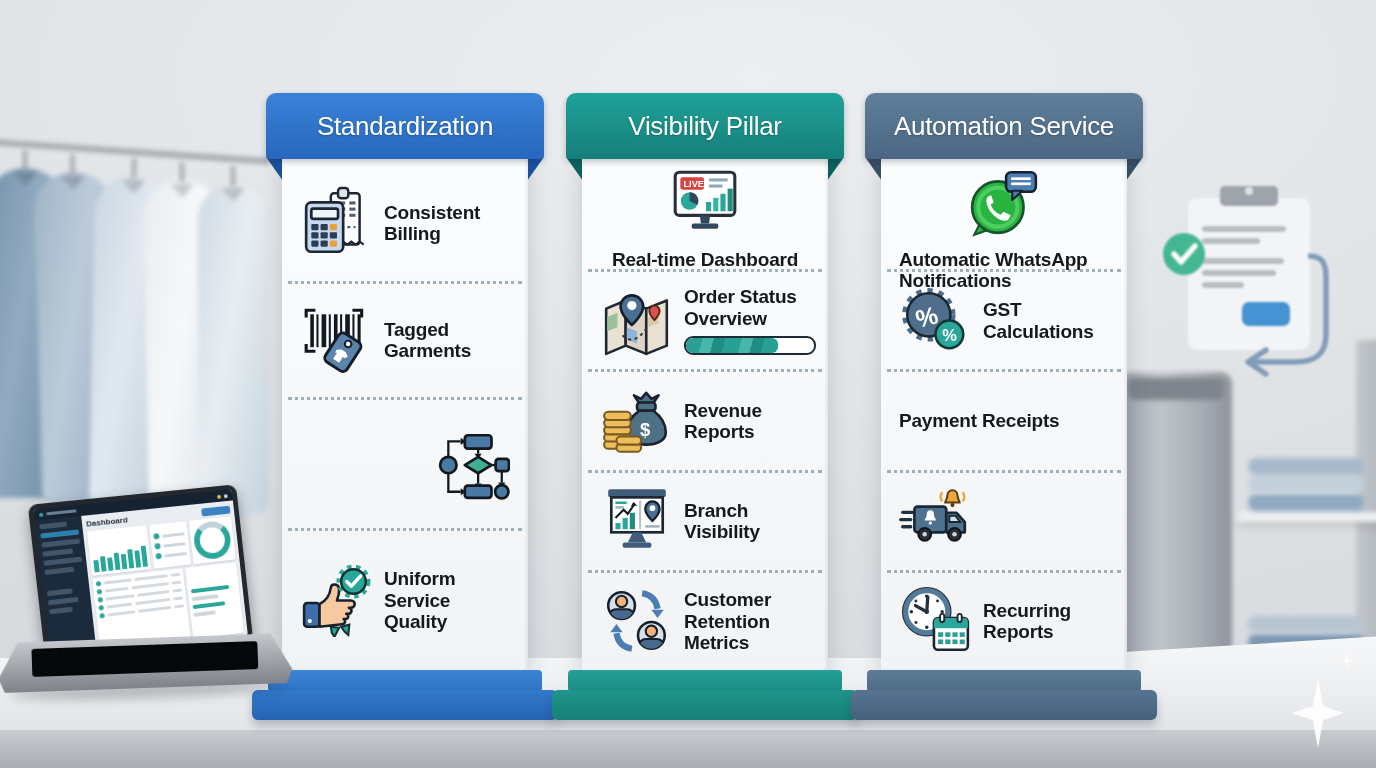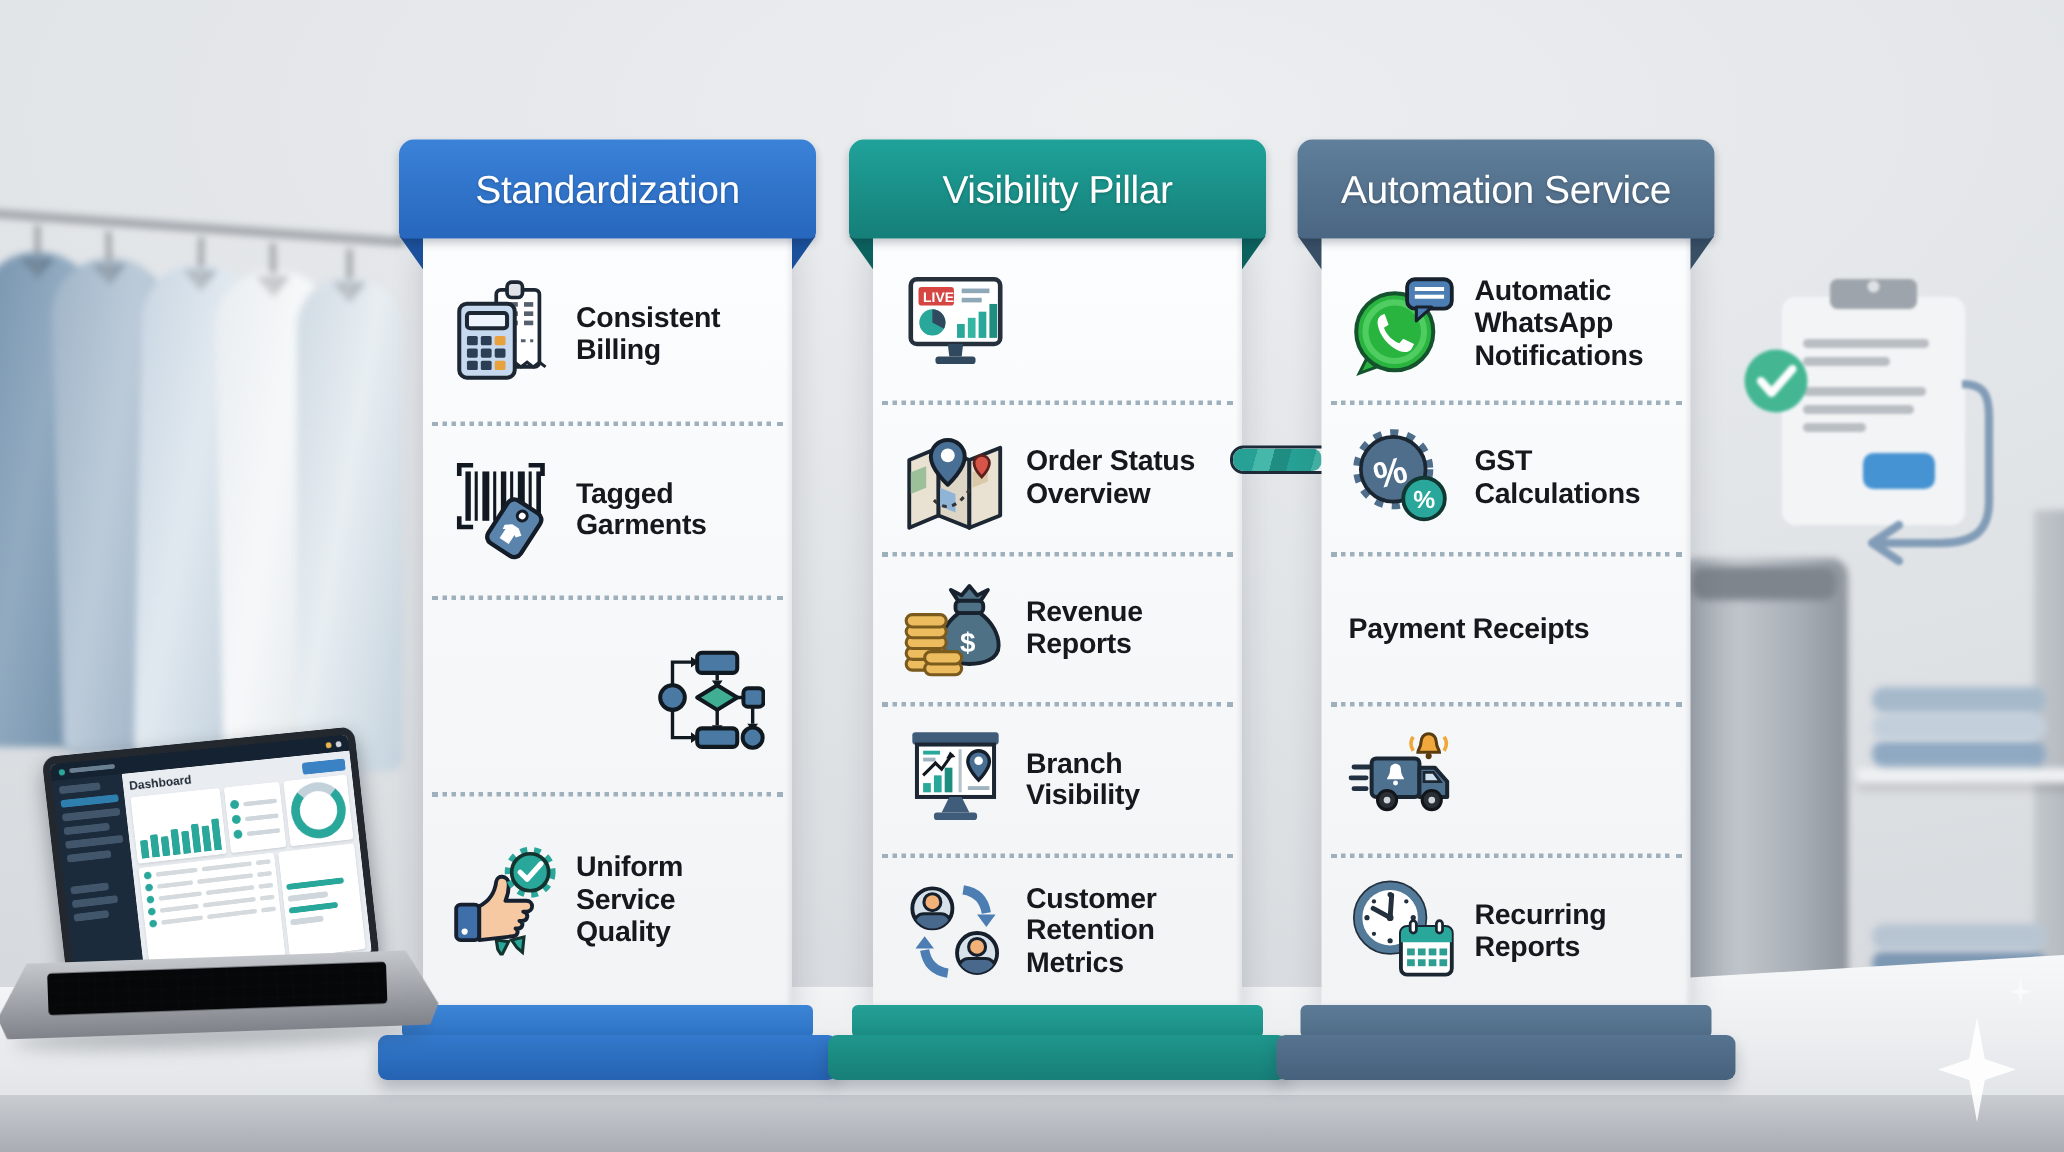--- a/index.html
+++ b/index.html
@@ -61,22 +61,22 @@
   .p3 .base-u{background:linear-gradient(180deg,#5d7b96,#506d88);} .p3 .base-d{background:linear-gradient(180deg,#567390,#47617c);}
 
   .row{display:flex;align-items:center;gap:10px;padding:0 12px;margin:0 6px;}
   .row:not(:last-child){border-bottom:3px dotted #9fb0bd;}
   .row .ic{flex:none;width:74px;height:74px;}
   .row .lbl{font-size:19px;font-weight:700;color:#15181c;line-height:1.12;letter-spacing:-.2px;}
   .row.rev{flex-direction:row-reverse;}
   .p1 .row:nth-child(1){height:116px;} .p1 .row:nth-child(2){height:114px;}
   .p1 .row:nth-child(3){height:128px;} .p1 .row:nth-child(4){height:140px;}
   .p2 .row,.p3 .row{height:100px;}
-  .p2 .row:nth-child(1),.p3 .row:nth-child(1){height:104px;}
-  .lblstack{display:flex;gap:7px;}
+  .p2 .row:nth-child(1),.p3 .row:nth-child(1){height:104px;flex-direction:column;}
+  .lblstack{display:flex;flex-direction:column;gap:7px;}
   .progress{width:128px;height:15px;border:2.5px solid #1d2b38;border-radius:9px;background:#fff;overflow:hidden;}
   .progress .fill{height:100%;border-radius:6px;
     background:repeating-linear-gradient(105deg,#27a195 0 16px,#45b8a9 16px 27px,#1f8d82 27px 38px);}
 
   
   .laptop{position:absolute;left:-6px;top:486px;width:300px;height:240px;z-index:5;transform:rotate(-2deg);}
   .lap-screen{position:absolute;left:44px;top:8px;width:202px;height:150px;background:#23272e;border-radius:9px;
     padding:5px;box-shadow:0 6px 14px rgba(10,20,30,.4);
     transform:perspective(900px) rotateY(10deg) rotateZ(-4.5deg);}
   .lap-app{width:100%;height:100%;border-radius:4px;overflow:hidden;display:flex;flex-direction:column;background:#e9edf1;}
@@ -304,20 +304,21 @@
             <circle cx="21" cy="35" r="8.5" fill="#2aa79b"></circle>
             <path d="M21 35 L21 26.5 A8.5 8.5 0 0 1 28.5 39 Z" fill="#31495e"></path>
             <rect x="37" y="36" width="5" height="9" fill="#2aa79b"></rect>
               <rect x="44" y="32" width="5" height="13" fill="#35b5a4"></rect>
             <rect x="51" y="28" width="5" height="17" fill="#2aa79b"></rect>
               <rect x="58" y="23" width="5" height="22" fill="#1f8d7f"></rect>
             <polygon points="31,49 41,49 40,57 32,57" fill="#31495e"></polygon>
             <rect x="23" y="57" width="26" height="5" rx="2" fill="#31495e"></rect>
           </svg>
         </span>
+        <span class="lbl">Real-time Dashboard</span>
       </div>
 
       <div class="row">
         <span class="ic">
           <svg width="74" height="74" viewBox="0 0 72 72">
             <g stroke="#1d2733" stroke-width="2.5" stroke-linejoin="round">
               <polygon points="6,24 25,16 25,60 6,68" fill="#e9e2d2"></polygon>
               <polygon points="25,16 45,24 45,68 25,60" fill="#ddd6c6"></polygon>
               <polygon points="45,24 65,16 65,60 45,68" fill="#e9e2d2"></polygon>
             </g>

